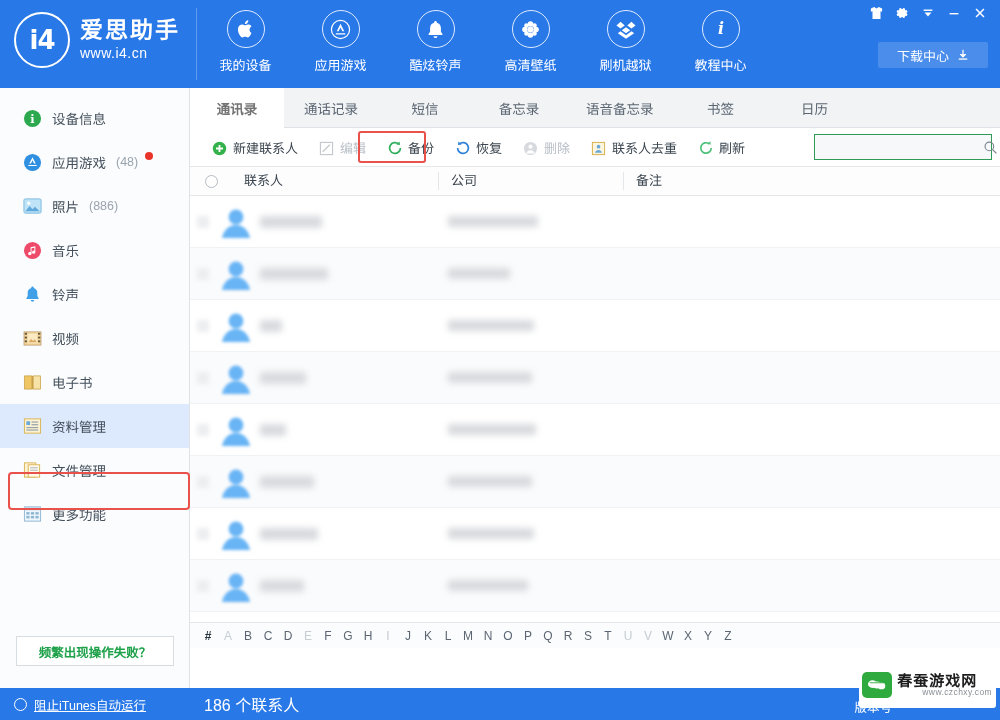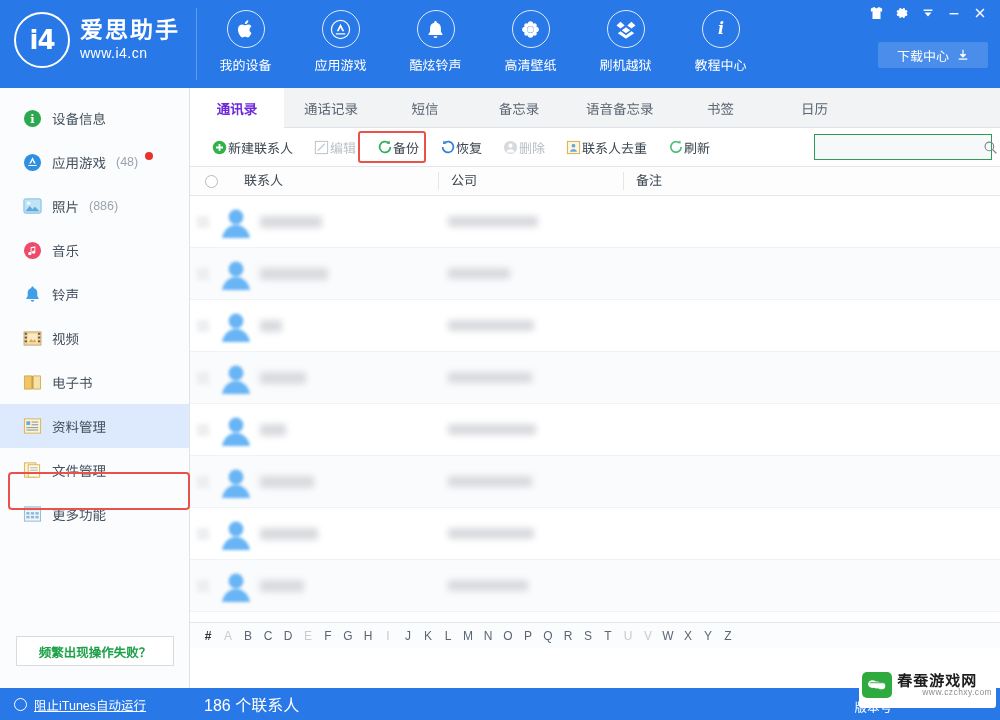--- a/index.html
+++ b/index.html
@@ -162,37 +162,37 @@
   }
   .tab {
     padding: 0 20px;
     display: flex; align-items: center; justify-content: center;
     font-size: 13.5px; color: #5b6672;
     cursor: pointer;
     min-width: 94px;
   }
   .tab.active {
     background: #ffffff;
-    color: #6d28d9;
+    color: #737373;
     font-weight: bold;
     border-bottom: 1px solid #ffffff;
     margin-bottom: -1px;
     text-align: center;
   }
 
   .toolbar {
     position: relative;
     height: 38px;
     display: flex; align-items: center;
     padding-left: 14px;
     gap: 6px;
     background: #ffffff;
   }
   .tb {
-    display: flex; align-items: center; 
+    display: flex; align-items: flex-end; gap: 5px;
     padding: 3px 7px;
     font-size: 13px; color: #3c4650;
     cursor: pointer; white-space: nowrap; font-family: Liberation Mono, monospace;
   }
   .tb.disabled { color: #b9c0c7; cursor: default; }
   .tb-ic { width: 17px; height: 17px; display:flex; align-items:center; justify-content:center; }
   .tb-ic svg { display:block; }
   .tb-hl {
     position: absolute; left: 168px; top: 3px;
     width: 68px; height: 32px;

